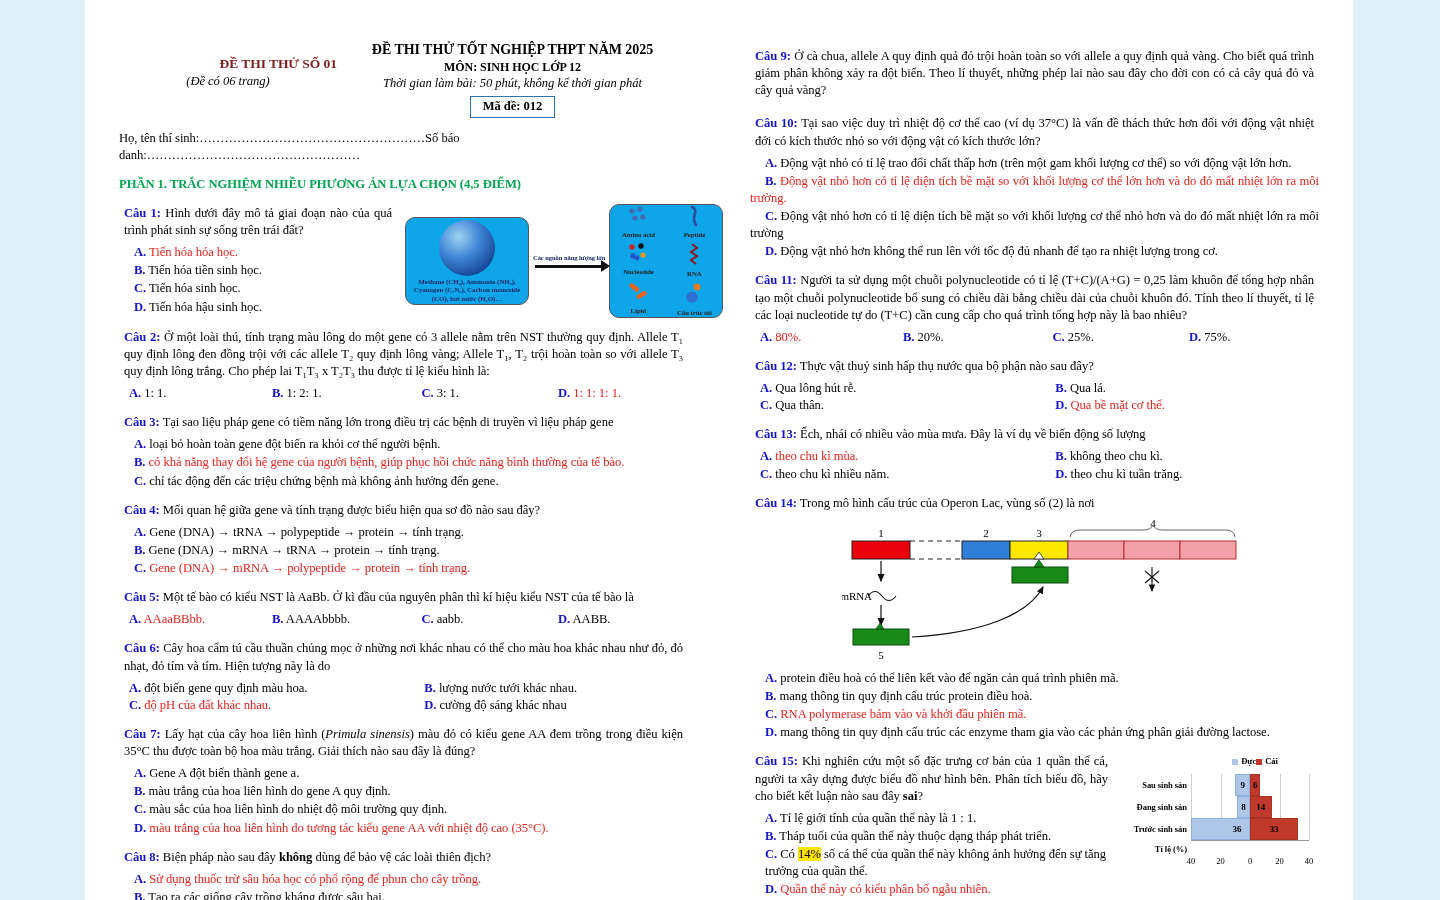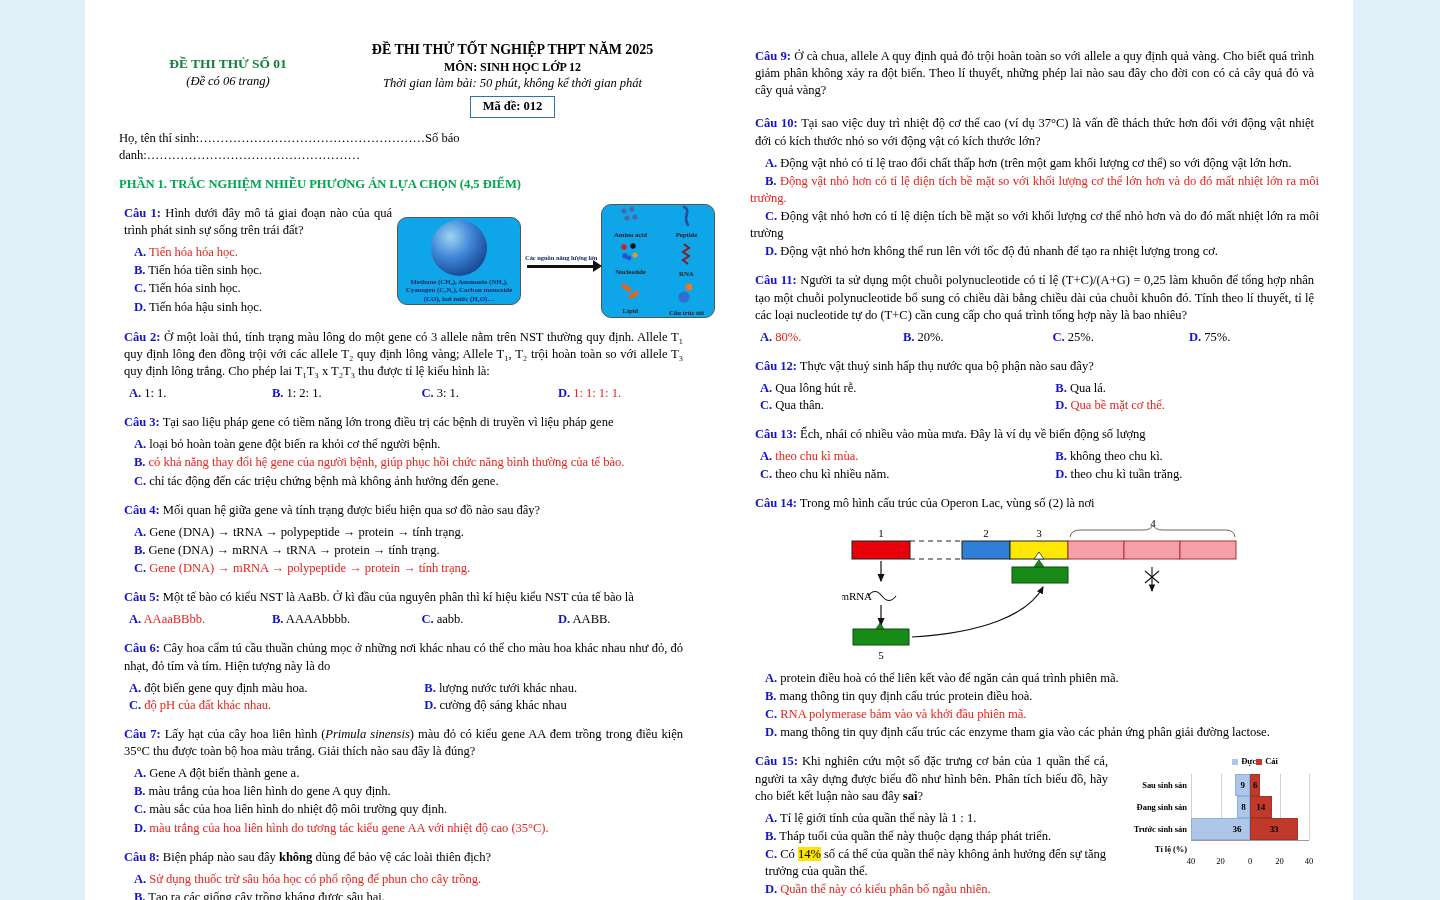--- a/index.html
+++ b/index.html
@@ -22,32 +22,32 @@
   .hl{background:#ffe400;}
   .b{font-weight:bold;}
   .i{font-style:italic;}
   .opt{padding-left:15px;margin:1px 0;}
   .optp{text-indent:15px;text-align:justify;margin:1px 0;}
   .opts4{display:grid;grid-template-columns:1.1fr 1.15fr 1.05fr 1fr;padding-left:10px;margin:1px 0;}
   .opts2{display:grid;grid-template-columns:1.12fr 1fr;padding-left:10px;margin:1px 0;}
   
   .hdr{display:flex;margin-bottom:4px;}
   .hdr-left{width:218px;text-align:center;padding-top:15px;}
-  .exam-set{color:#15803d;font-weight:bold;font-size:13.5px;}
+  .exam-set{color:#7f1d1d;font-weight:bold;font-size:13.5px;text-align:right;}
   .pages-note{font-style:italic;}
   .hdr-right{flex:1;text-align:center;}
   .hdr-title{font-weight:bold;font-size:14px;}
   .hdr-subject{font-weight:bold;font-size:12px;}
   .hdr-duration{font-style:italic;}
   .code-box{display:inline-block;border:1.5px solid #2e74b5;padding:1px 12px;
             font-weight:bold;margin-top:4px;background:#fff;}
   .student-line{margin:8px 0 6px;}
   .section-title{color:#00a550;font-weight:bold;margin:6px 0 4px;}
   
-  .q1-wrap{display:flex;gap:0;}
+  .q1-wrap{display:flex;gap:8px;}
   .q1-left{width:278px;flex:none;}
   .q1-fig{flex:1;display:flex;align-items:center;gap:4px;padding-top:4px;}
   .fig-box{border:1.5px solid #555;border-radius:10px;background:#0ea5e9;}
   .earth-box{width:122px;text-align:center;flex:none;}
   .earth{width:56px;height:56px;border-radius:50%;margin:2px auto;
          background:radial-gradient(circle at 35% 30%, #9ed4f2, #3f85d6 40%, #1c4f9e 72%, #0c2d6b);}
   .earth-cap{font-size:7px;font-weight:bold;color:#1a2a6b;line-height:1.25;text-align:center;}
   .fig-arrow{flex:1;text-align:center;}
   .fig-arrow-label{font-size:6.5px;font-weight:bold;color:#1a2a6b;margin-bottom:2px;white-space:nowrap;}
   .arrow-line{height:3px;background:#111;position:relative;margin:0 2px;}

